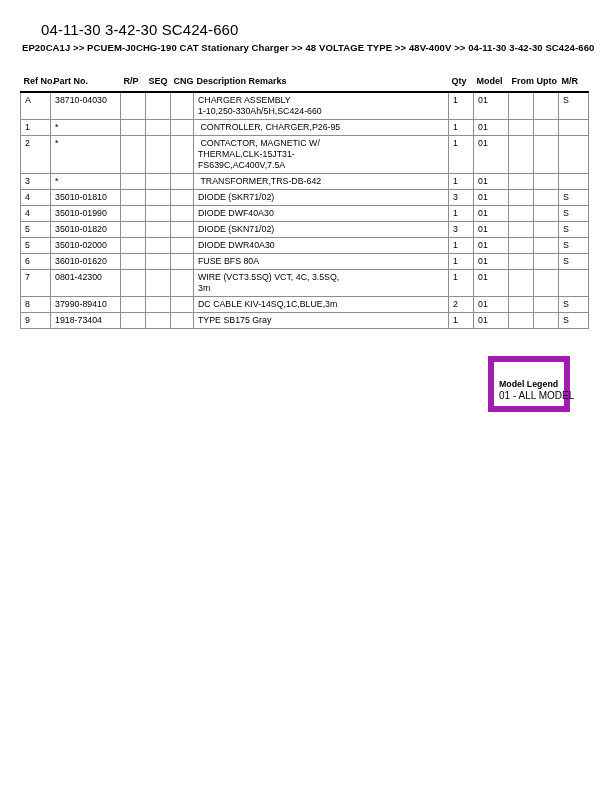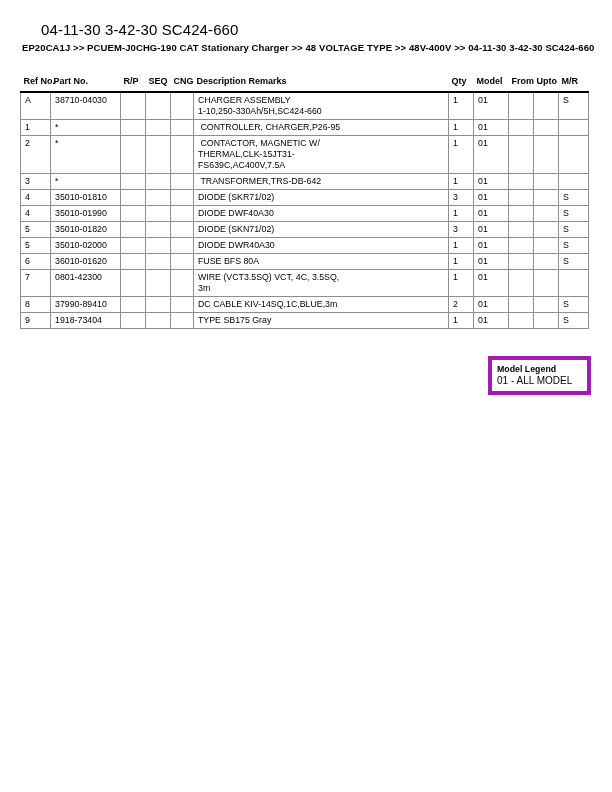--- a/index.html
+++ b/index.html
@@ -61,24 +61,24 @@
     padding: 2px 3px 2px 4px;
     overflow: hidden;
   }
   table.parts td.desc {
     white-space: pre-wrap;
   }
   table.parts tr { height: 16px; }
   .legend-box {
     position: absolute;
     left: 488px; top: 356px;
-    width: 103px; min-height: 34px;
-    border: 4px solid #a21caf;
+    width: 82px; min-height: 34px;
+    border: 6px solid #a21caf;
     background: #ffffff;
-    padding: 3px 5px 4px 5px;
+    padding: 16px 5px 4px 5px;
   }
   .legend-title {
     font-size: 8.8px;
     font-weight: bold;
     line-height: 12px;
     white-space: nowrap;
   }
   .legend-entry {
     font-size: 10px;
     line-height: 12px;

